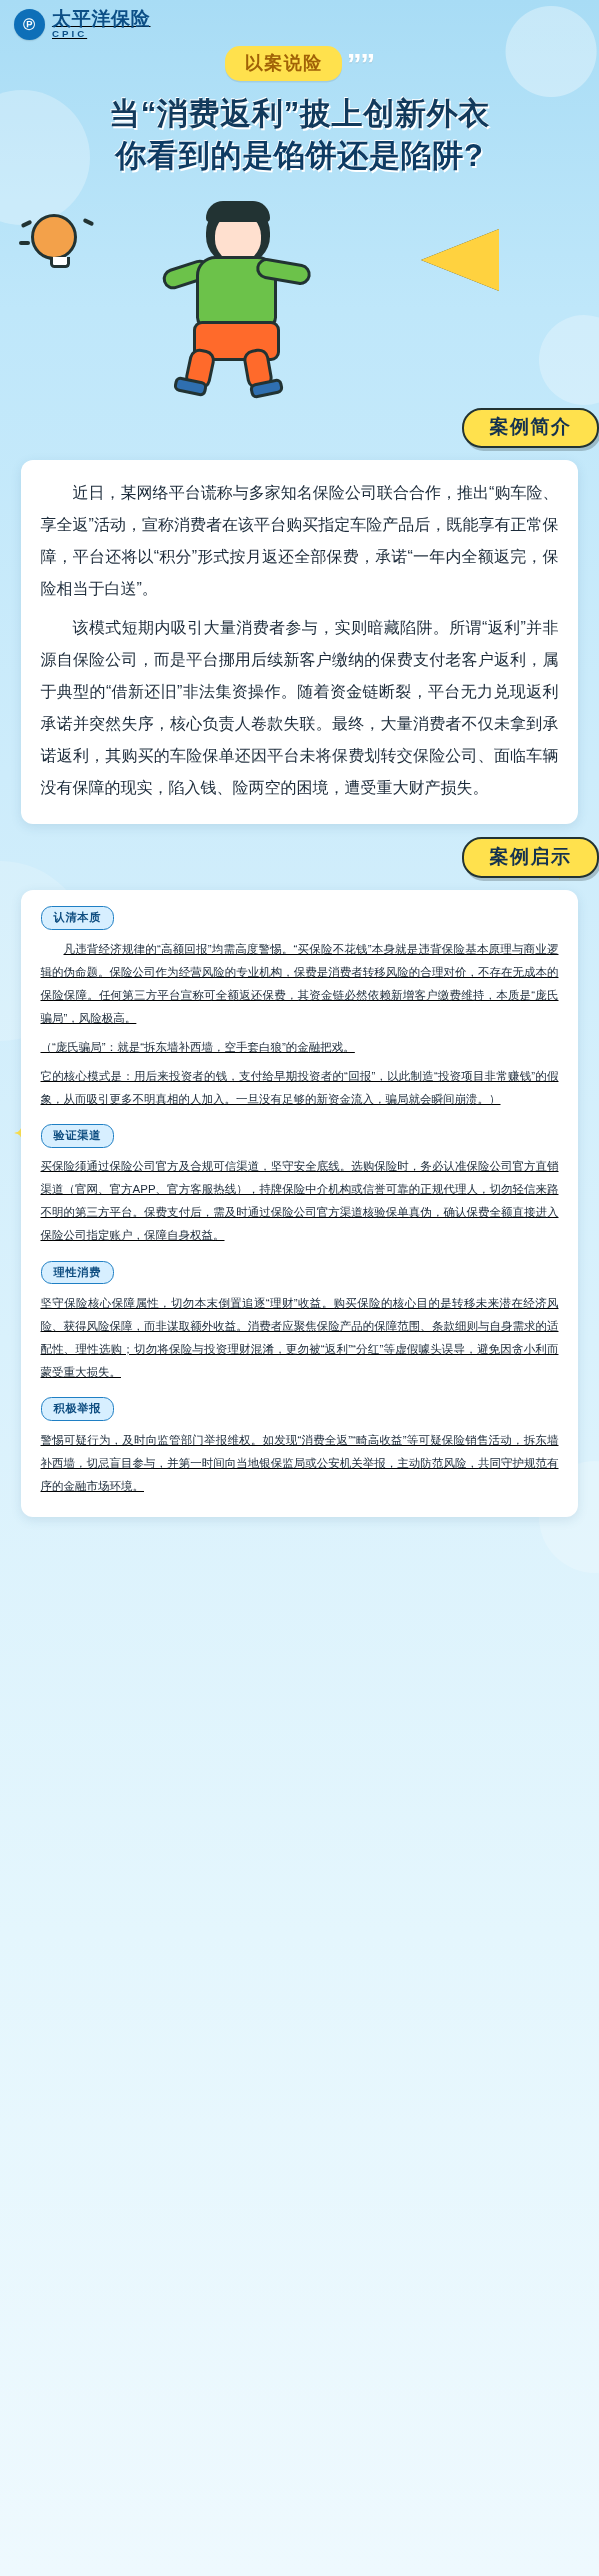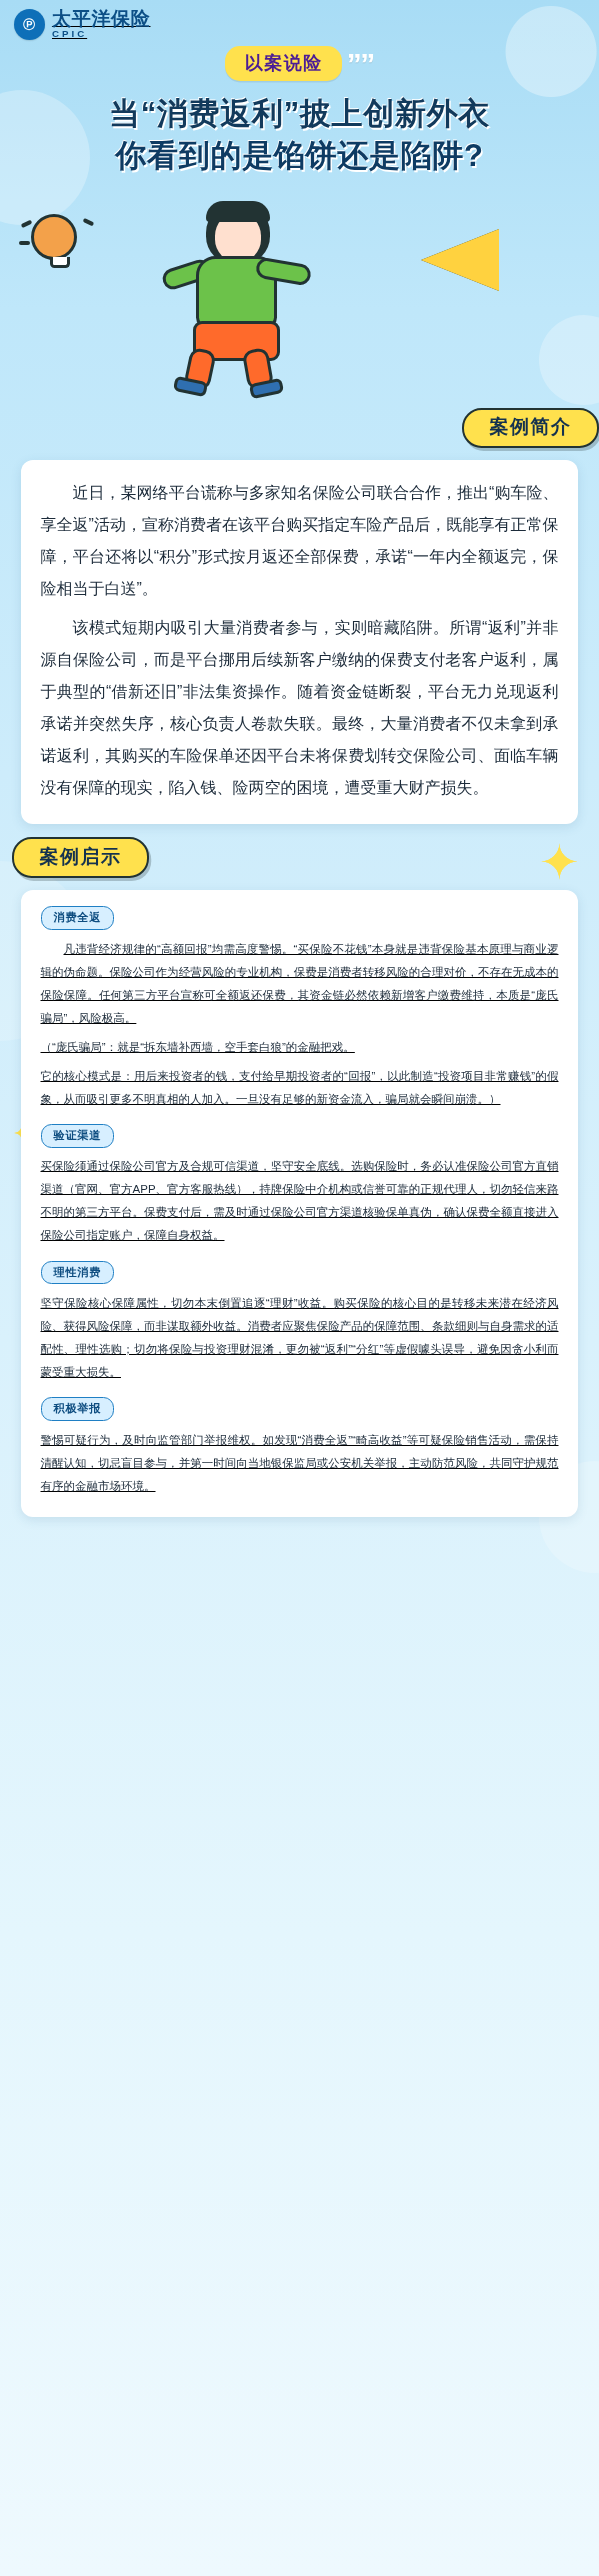--- a/index.html
+++ b/index.html
@@ -43,21 +43,21 @@
   }
   .logo-text{line-height:1.05;text-decoration:underline;}
   .logo-cn{font-size:19px;font-weight:bold;color:#0c4f86;letter-spacing:0.7px;}
   .logo-en{font-size:9.7px;font-weight:bold;color:#0c4f86;letter-spacing:3px;}
 
   
   .title-band{position:relative;padding:0 0 4.5px 0;}
   .tag-wrap{display:flex;justify-content:center;align-items:center;gap:4.5px;margin-top:-3px;}
   .tag{
     background:#ffe14d;
-    color:#4c1d95;
+    color:#a16207;
     font-size:18px;font-weight:bold;
     padding:5.2px 19.5px 6px;
     border-radius:15px 15px 15px 15px;
     letter-spacing:1.5px;
     box-shadow:0 1.5px 0 rgba(0,0,0,.08);
   }
   .quote-marks{
     color:#fff;font-size:30px;font-weight:bold;line-height:.8;
     letter-spacing:-1.5px;
     text-shadow:0 0.7px 0.7px rgba(0,0,0,.12);
@@ -255,27 +255,27 @@
       <div class="sec-pill">案例简介</div>
     </div>
     <div class="card">
       <p>近日，某网络平台谎称与多家知名保险公司联合合作，推出“购车险、享全返”活动，宣称消费者在该平台购买指定车险产品后，既能享有正常保障，平台还将以“积分”形式按月返还全部保费，承诺“一年内全额返完，保险相当于白送”。</p>
       <p>该模式短期内吸引大量消费者参与，实则暗藏陷阱。所谓“返利”并非源自保险公司，而是平台挪用后续新客户缴纳的保费支付老客户返利，属于典型的“借新还旧”非法集资操作。随着资金链断裂，平台无力兑现返利承诺并突然失序，核心负责人卷款失联。最终，大量消费者不仅未拿到承诺返利，其购买的车险保单还因平台未将保费划转交保险公司、面临车辆没有保障的现实，陷入钱、险两空的困境，遭受重大财产损失。</p>
     </div>
   </div>
 
 
   <div class="section">
-    <div class="sec-head" style="justify-content:flex-start;padding-left:12px;">
+    <div class="sec-head" style="justify-content:flex-end;padding-left:12px;">
       <div class="sec-pill">案例启示</div>
     </div>
     <div class="card">
 
       <div class="tip-block" style="margin-top:0;">
-        <div class="tip-label">消费全返</div>
+        <div class="tip-label">认清本质</div>
         <div class="tip-body">
           <p>凡违背经济规律的“高额回报”均需高度警惕。“买保险不花钱”本身就是违背保险基本原理与商业逻辑的伪命题。保险公司作为经营风险的专业机构，保费是消费者转移风险的合理对价，不存在无成本的保险保障。任何第三方平台宣称可全额返还保费，其资金链必然依赖新增客户缴费维持，本质是“庞氏骗局”，风险极高。</p>
           <p class="noindent">（“庞氏骗局”：就是“拆东墙补西墙，空手套白狼”的金融把戏。</p>
           <p class="noindent">它的核心模式是：用后来投资者的钱，支付给早期投资者的“回报”，以此制造“投资项目非常赚钱”的假象，从而吸引更多不明真相的人加入。一旦没有足够的新资金流入，骗局就会瞬间崩溃。）</p>
         </div>
       </div>
 
       <div class="tip-block">
         <div class="tip-label">验证渠道</div>
         <div class="tip-body">
@@ -286,21 +286,21 @@
       <div class="tip-block">
         <div class="tip-label">理性消费</div>
         <div class="tip-body">
           <p class="noindent">坚守保险核心保障属性，切勿本末倒置追逐“理财”收益。购买保险的核心目的是转移未来潜在经济风险、获得风险保障，而非谋取额外收益。消费者应聚焦保险产品的保障范围、条款细则与自身需求的适配性、理性选购；切勿将保险与投资理财混淆，更勿被“返利”“分红”等虚假噱头误导，避免因贪小利而蒙受重大损失。</p>
         </div>
       </div>
 
       <div class="tip-block">
         <div class="tip-label">积极举报</div>
         <div class="tip-body">
-          <p class="noindent">警惕可疑行为，及时向监管部门举报维权。如发现“消费全返”“畸高收益”等可疑保险销售活动，需保持清醒认知，切忌盲目参与，并第一时间向当地银保监局或公安机关举报，主动防范风险，共同守护规范有序的金融市场环境。</p>
+          <p class="noindent">警惕可疑行为，及时向监管部门举报维权。如发现“消费全返”“畸高收益”等可疑保险销售活动，拆东墙补西墙，切忌盲目参与，并第一时间向当地银保监局或公安机关举报，主动防范风险，共同守护规范有序的金融市场环境。</p>
         </div>
       </div>
 
     </div>
   </div>
 
   <div style="height:45px;"></div>
 </div>
 
 

